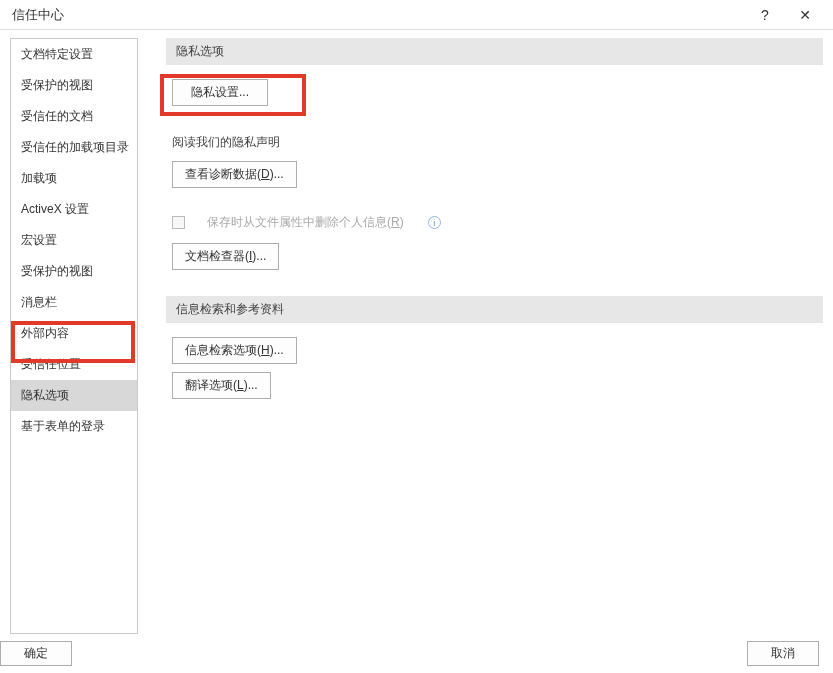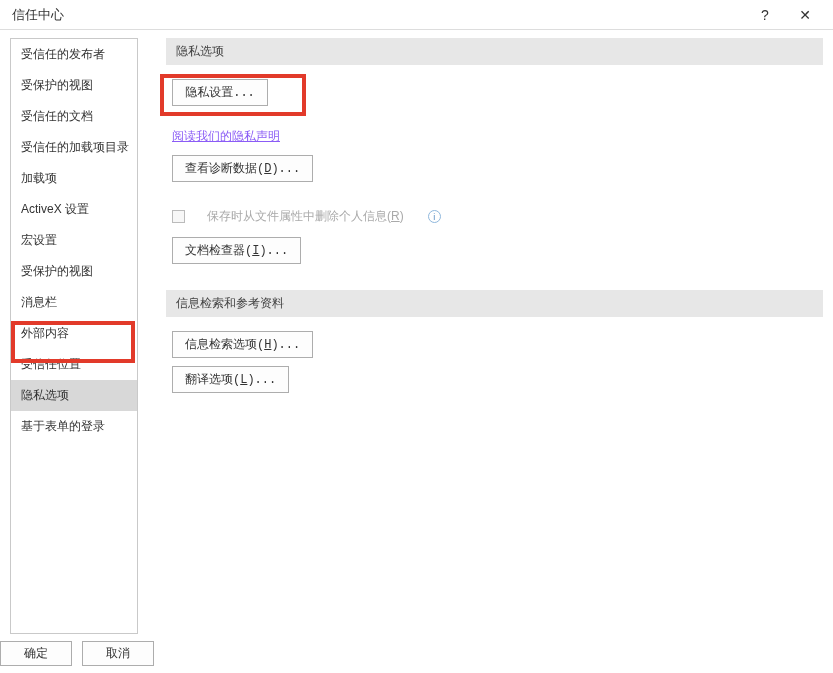--- a/index.html
+++ b/index.html
@@ -75,29 +75,27 @@
       display: inline-block;
       border: 1px solid #adadad;
       background: #fdfdfd;
       padding: 4px 12px;
       font-size: 12px;
       color: #333;
       cursor: default;
       margin-bottom: 8px;
       min-width: 96px;
       text-align: center;
-      font-family: Liberation Mono, monospace;
     }
     .link {
-      color: #8b5cf6;
-      text-decoration: underline;
+      color: #404040;
       font-size: 12px;
       display: inline-block;
       margin-bottom: 10px;
-      margin-top: 14px;
+      margin-top: 20px;
       cursor: default;
     }
     .checkbox-row {
       display: flex;
       align-items: center;
       gap: 22px;
       margin-bottom: 12px;
     }
     .checkbox-box {
       width: 13px;
@@ -115,21 +113,21 @@
       color: #5a8fc3;
       font-size: 9px;
       display: inline-flex;
       align-items: center;
       justify-content: center;
       margin-left: 2px;
     }
     .dialog-footer {
       height: 38px;
       display: flex;
-      justify-content: flex-start;
+      justify-content: space-between;
       align-items: center;
       gap: 10px;
       padding-right: 14px;
     }
     .footer-btn {
       border: 1px solid #adadad;
       background: #fdfdfd;
       padding: 3px 0;
       width: 72px;
       text-align: center;
@@ -155,21 +153,21 @@
 <div class="titlebar">
   <span class="titlebar-title">信任中心</span>
   <span class="titlebar-spacer"></span>
   <span class="titlebar-btn">?</span>
   <span class="titlebar-btn">✕</span>
 </div>
 
 <div class="dialog-body">
 
   <div class="sidebar">
-    <div class="sidebar-item">受信任的发布者</div>
+    <div class="sidebar-item">文档特定设置</div>
     <div class="sidebar-item">受保护的视图</div>
     <div class="sidebar-item">受信任的文档</div>
     <div class="sidebar-item">受信任的加载项目录</div>
     <div class="sidebar-item">加载项</div>
     <div class="sidebar-item">ActiveX 设置</div>
     <div class="sidebar-item">宏设置</div>
     <div class="sidebar-item">受保护的视图</div>
     <div class="sidebar-item">消息栏</div>
     <div class="sidebar-item">外部内容</div>
     <div class="sidebar-item">受信任位置</div>

